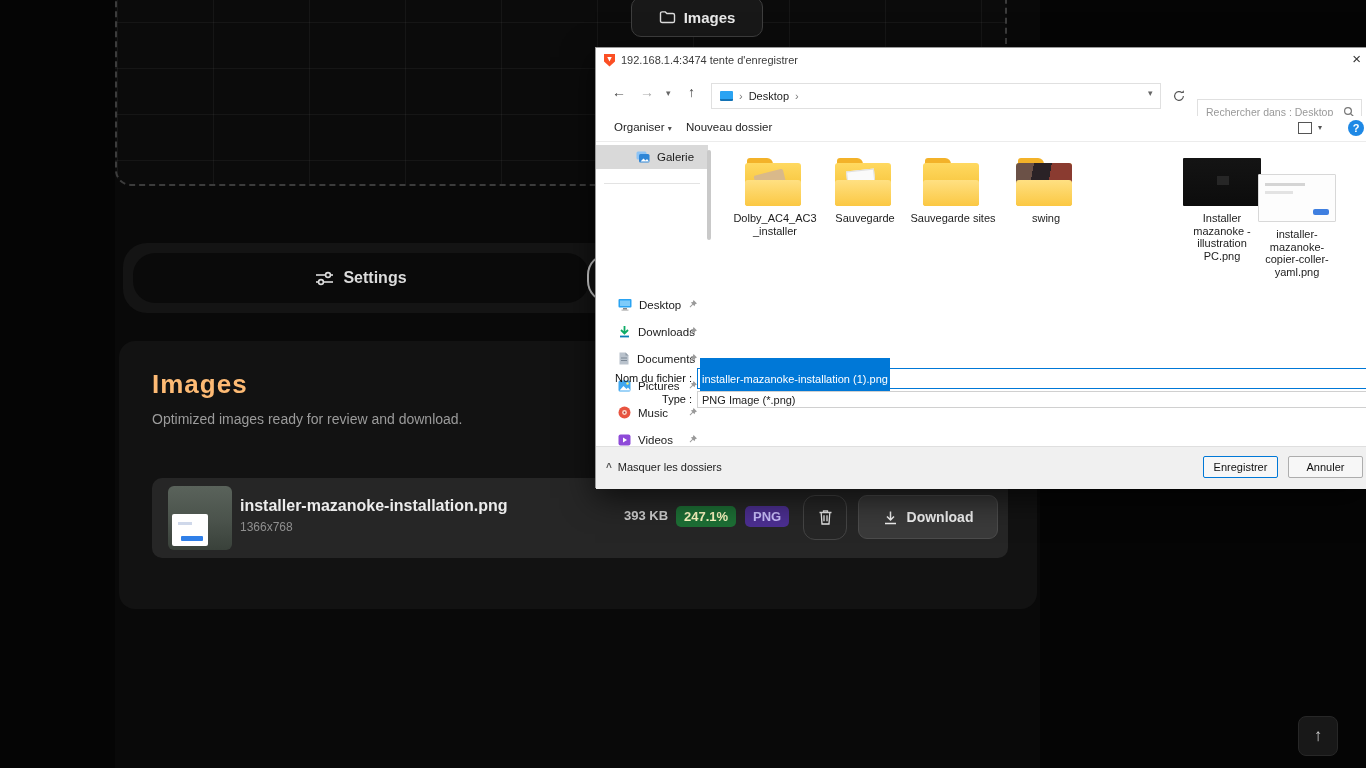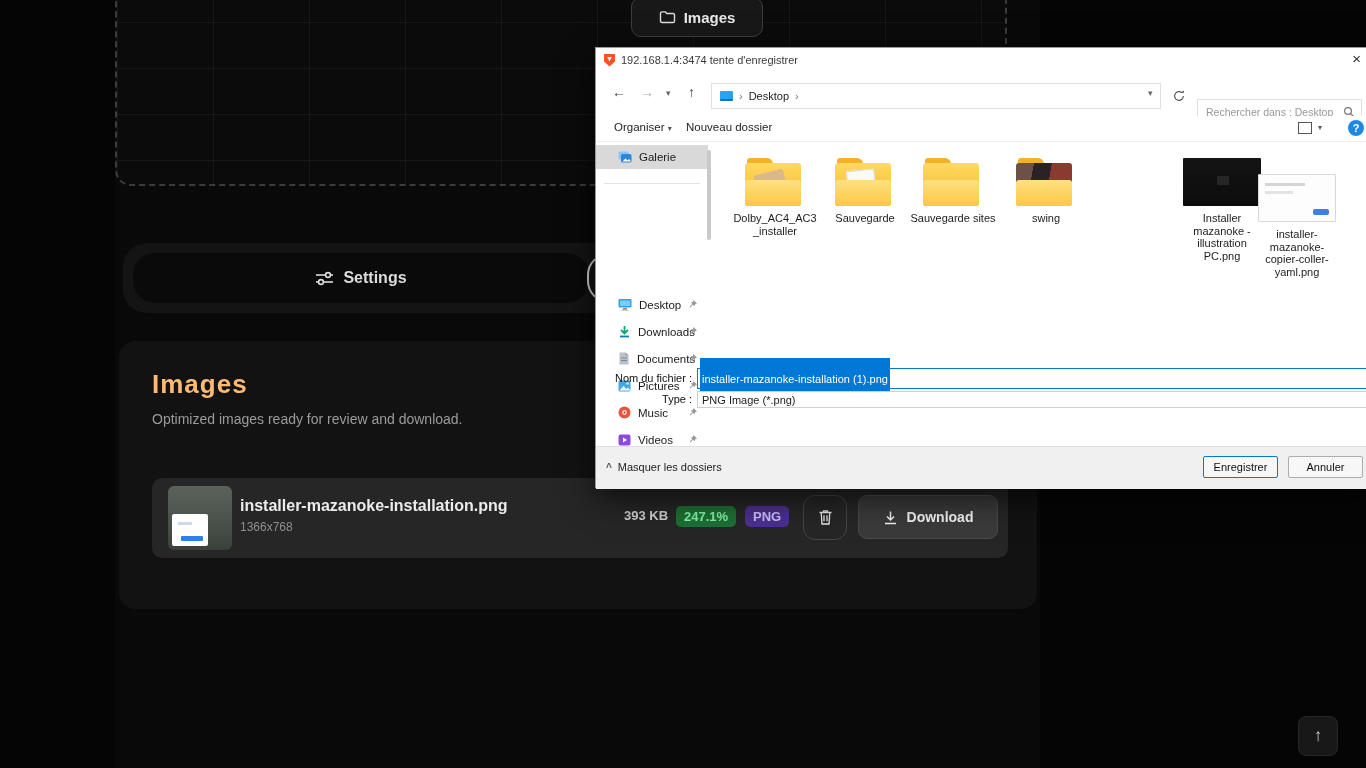--- a/index.html
+++ b/index.html
@@ -81,21 +81,21 @@
   .dlg-toolbar { position:absolute; left:0; top:68px; width:100%; height:26px; background:#fff; border-bottom:1px solid #ececec; }
   .tb-item { position:absolute; top:5px; font-size:11.5px; color:#1f1f1f; cursor:pointer; }
   .view-icon { position:absolute; left:702px; top:6px; width:14px; height:12px; border:1px solid #555; cursor:pointer; }
   .view-caret { position:absolute; left:722px; top:7px; font-size:8px; color:#555; cursor:pointer; }
   .info-icon { position:absolute; left:752px; top:4px; width:16px; height:16px; background:#1e88e5; color:#fff;
     border-radius:50%; font-size:11px; font-weight:bold; display:flex; align-items:center; justify-content:center; cursor:pointer; }
 
   .dlg-body { position:absolute; left:0; top:94px; width:100%; height:225px; background:#fff; }
   .sidebar { position:absolute; left:0; top:0; width:115px; height:225px; }
   .sb-gallery { position:absolute; left:0; top:3px; width:112px; height:24px; background:#d9d9d9;
-    display:flex; align-items:center; padding-left:22px; gap:7px; cursor:pointer; }
+    display:flex; align-items:center; padding-left:40px; gap:7px; cursor:pointer; }
   .sb-sep { position:absolute; left:8px; top:41px; width:96px; height:1px; background:#e3e3e3; }
   .sb-row { position:absolute; left:0; width:112px; height:23px; display:flex; align-items:center;
     padding-left:22px; gap:7px; cursor:pointer; }
   .sb-label { font-size:11.5px; color:#1a1a1a; }
   .sb-pin { position:absolute; right:10px; top:6px; }
   .sb-scroll { position:absolute; left:111px; top:8px; width:4px; height:90px; background:#c9c9c9; border-radius:2px; }
 
   .files { position:absolute; left:115px; top:0; width:656px; height:225px; background:#fff; overflow:hidden; }
   .fitem { position:absolute; width:86px; text-align:center; cursor:pointer; }
   .row1 { top:16px; }
@@ -181,21 +181,21 @@
     <div class="file-card">
       <div class="fc-thumb">
         <div class="mini-win">
           <div class="mini-line"></div>
           <div class="mini-blue"></div>
         </div>
       </div>
       <div class="fc-name">installer-mazanoke-installation.png</div>
       <div class="fc-dims">1366x768</div>
       <div class="fc-size">393 KB</div>
-      <div class="badge badge-green" style="background:#1d6f35;color:#86efac;">247.1%</div>
+      <div class="badge badge-green" style="background:#1d6f35;color:#fef9c3;">247.1%</div>
       <div class="badge badge-purple" style="background:#4c2f91;color:#cabffc;">PNG</div>
       <button class="trash-btn">
         <span>
           <svg width="15" height="17" viewBox="0 0 15 17">
               <path d="M1.5 3.5h12M5.5 3.5V1.8h4v1.7M3.2 3.5l.8 11.5h7l.8-11.5M6 6.2v6M9 6.2v6" fill="none" stroke="#e8e8e8" stroke-width="1.3"></path>
             </svg>
         </span>
       </button>
       <button class="dl-btn">
         <span>

